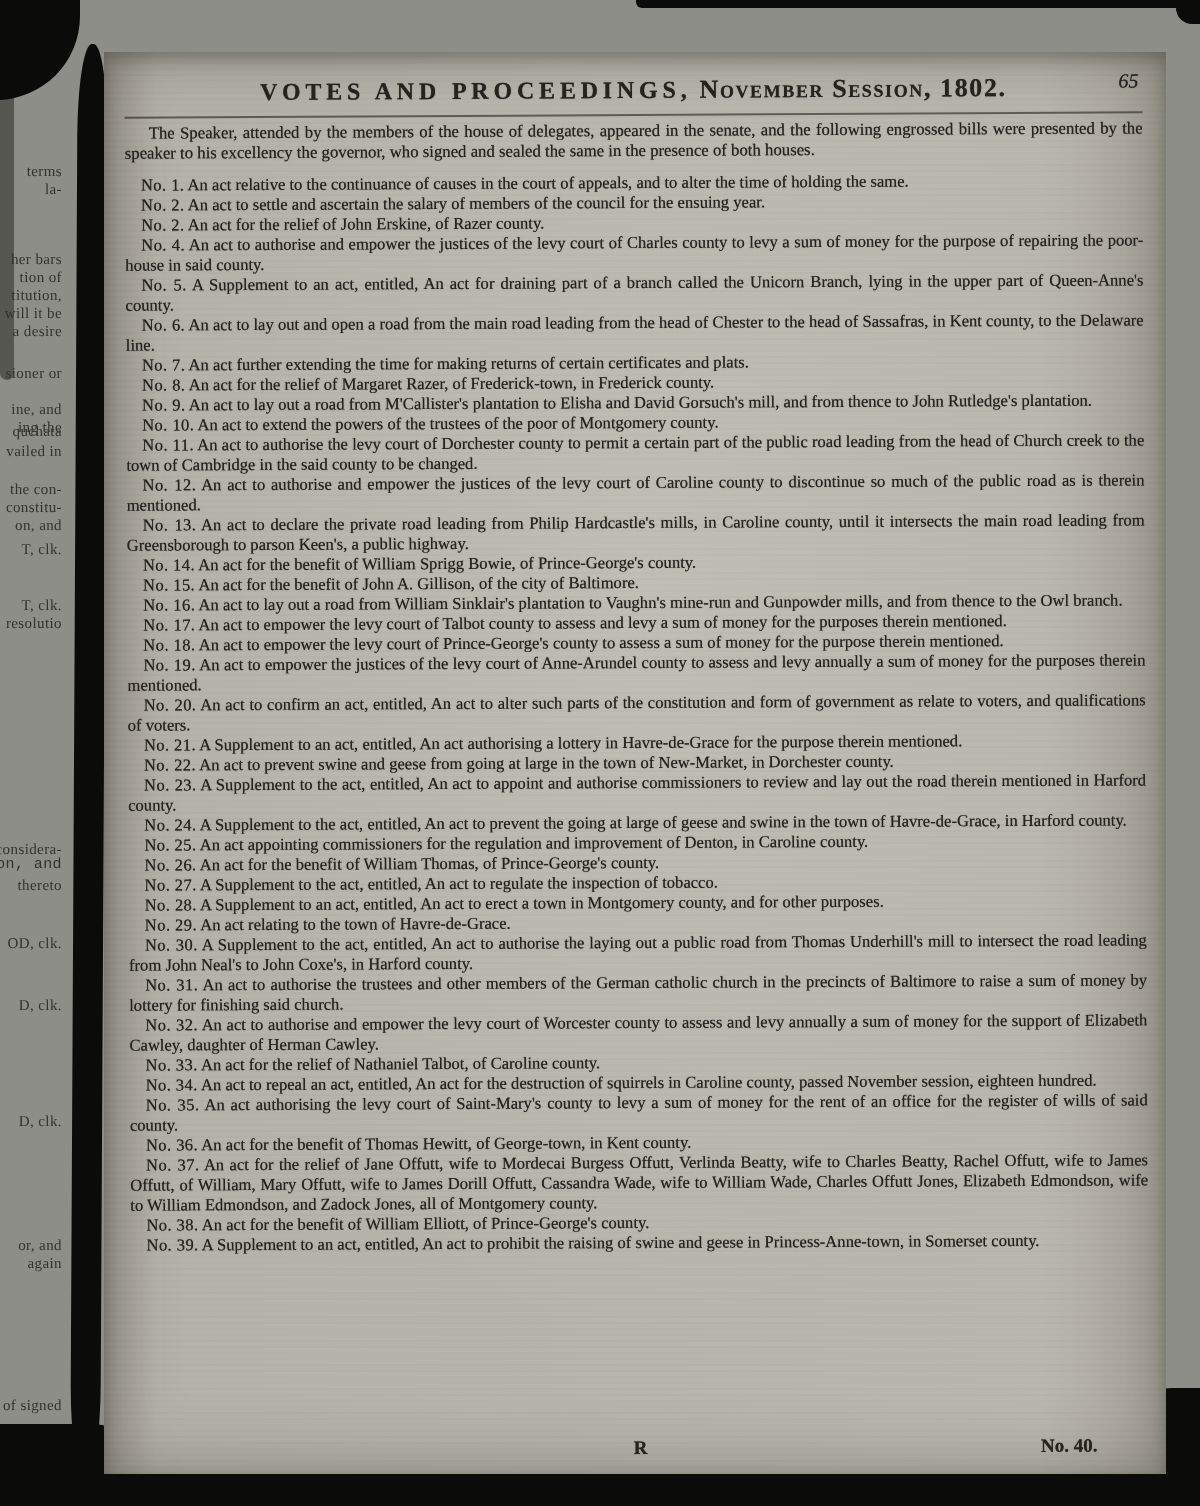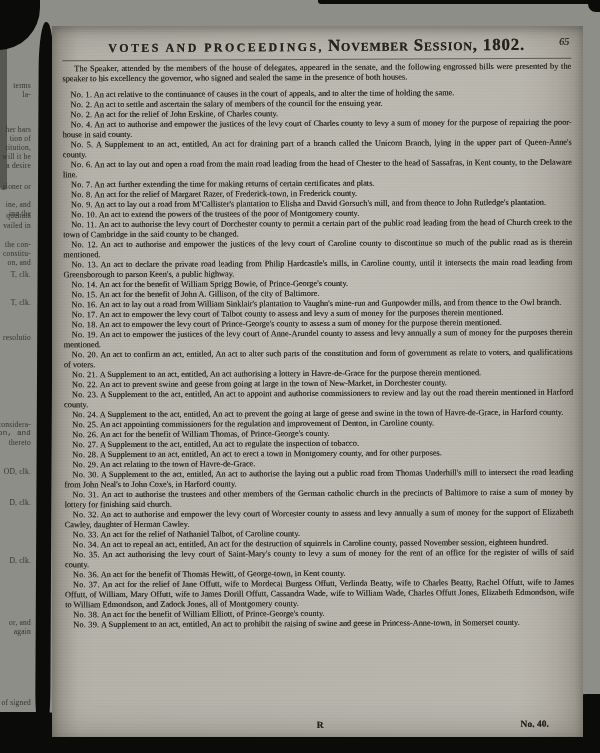--- a/index.html
+++ b/index.html
@@ -33,21 +33,21 @@
     box-shadow:inset 0 0 34px rgba(55,55,45,.38), inset 0 3px 8px rgba(40,40,32,.35);
   }
   .content{
     position:relative;height:703px;margin:8px 10px 0 12px;
     transform:rotate(-.3deg);
     color:#24231e;
     text-shadow:0 0 .4px rgba(35,34,28,.75);
   }
   .header{position:relative;text-align:center;padding:2px 0 0;}
   .title-main{font-weight:bold;font-size:12px;letter-spacing:2.4px;}
-  .title-session{font-weight:bold;font-size:17px;font-variant:small-caps;letter-spacing:.8px;}
+  .title-session{font-weight:bold;font-size:13px;font-variant:small-caps;letter-spacing:.8px;}
   .pageno{position:absolute;right:2px;top:3px;font-size:10px;font-style:italic;}
   .rule{border-top:1px solid rgba(45,44,38,.65);margin:3px 0 3px;}
 
   .intro{
     font-size:8.4px;line-height:10.3px;text-align:justify;
     margin:2px 0 5px;text-indent:12px;
   }
   .acts{max-height:622px;overflow:hidden;}
   .act{
     font-size:8.3px;line-height:10px;text-align:justify;
@@ -83,21 +83,21 @@
       <div class="marg" style="top: 173px; margin-top: 36px;">ing the</div>
       <div class="marg" style="top: 182px; text-align: center;">sioner or</div>
       <div class="marg" style="top: 191px; margin-top: 20px;">quchata</div>
       <div class="marg" style="top: 200px;">ine, and</div>
       <div class="marg" style="top: 221px;">vailed in</div>
       <div class="marg" style="top: 240px;">the con-</div>
       <div class="marg" style="top: 249px;">constitu-</div>
       <div class="marg" style="top: 258px;">on, and</div>
       <div class="marg" style="top: 270px;">T, clk.</div>
       <div class="marg" style="top: 298px;">T, clk.</div>
-      <div class="marg" style="top: 307px; margin-top: 26px;">resolutio</div>
+      <div class="marg" style="top: 307px;">resolutio</div>
       <div class="marg" style="top: 420px;">considera-</div>
       <div class="marg" style="top: 429px; font-family: Liberation Mono, monospace;">tion, and</div>
       <div class="marg" style="top: 438px;">thereto</div>
       <div class="marg" style="top: 467px;">OD, clk.</div>
       <div class="marg" style="top: 498px;">D, clk.</div>
       <div class="marg" style="top: 556px;">D, clk.</div>
       <div class="marg" style="top: 618px;">or, and</div>
       <div class="marg" style="top: 627px;">again</div>
       <div class="marg" style="top: 698px;">of signed</div>
     </div>
@@ -107,21 +107,21 @@
       <div class="header">
         <span class="title-main">VOTES AND PROCEEDINGS,</span>
         <span class="title-session">November Session, 1802.</span>
         <span class="pageno">65</span>
       </div>
       <div class="rule"></div>
       <p class="intro">The Speaker, attended by the members of the house of delegates, appeared in the senate, and the following engrossed bills were presented by the speaker to his excellency the governor, who signed and sealed the same in the presence of both houses.</p>
       <div id="acts" class="acts">
           <p class="act"><span class="act-no">No. 1.</span><span> An act relative to the continuance of causes in the court of appeals, and to alter the time of holding the same.</span></p>
           <p class="act"><span class="act-no">No. 2.</span><span> An act to settle and ascertain the salary of members of the council for the ensuing year.</span></p>
-          <p class="act"><span class="act-no">No. 2.</span><span> An act for the relief of John Erskine, of Charles county.</span></p>
+          <p class="act"><span class="act-no">No. 2.</span><span> An act for the relief of John Erskine, of Razer county.</span></p>
           <p class="act"><span class="act-no">No. 4.</span><span> An act to authorise and empower the justices of the levy court of Charles county to levy a sum of money for the purpose of repairing the poor-house in said county.</span></p>
           <p class="act"><span class="act-no">No. 5.</span><span> A Supplement to an act, entitled, An act for draining part of a branch called the Unicorn Branch, lying in the upper part of Queen-Anne's county.</span></p>
           <p class="act"><span class="act-no">No. 6.</span><span> An act to lay out and open a road from the main road leading from the head of Chester to the head of Sassafras, in Kent county, to the Delaware line.</span></p>
           <p class="act"><span class="act-no">No. 7.</span><span> An act further extending the time for making returns of certain certificates and plats.</span></p>
           <p class="act"><span class="act-no">No. 8.</span><span> An act for the relief of Margaret Razer, of Frederick-town, in Frederick county.</span></p>
           <p class="act"><span class="act-no">No. 9.</span><span> An act to lay out a road from M'Callister's plantation to Elisha and David Gorsuch's mill, and from thence to John Rutledge's plantation.</span></p>
           <p class="act"><span class="act-no">No. 10.</span><span> An act to extend the powers of the trustees of the poor of Montgomery county.</span></p>
           <p class="act"><span class="act-no">No. 11.</span><span> An act to authorise the levy court of Dorchester county to permit a certain part of the public road leading from the head of Church creek to the town of Cambridge in the said county to be changed.</span></p>
           <p class="act"><span class="act-no">No. 12.</span><span> An act to authorise and empower the justices of the levy court of Caroline county to discontinue so much of the public road as is therein mentioned.</span></p>
           <p class="act"><span class="act-no">No. 13.</span><span> An act to declare the private road leading from Philip Hardcastle's mills, in Caroline county, until it intersects the main road leading from Greensborough to parson Keen's, a public highway.</span></p>

